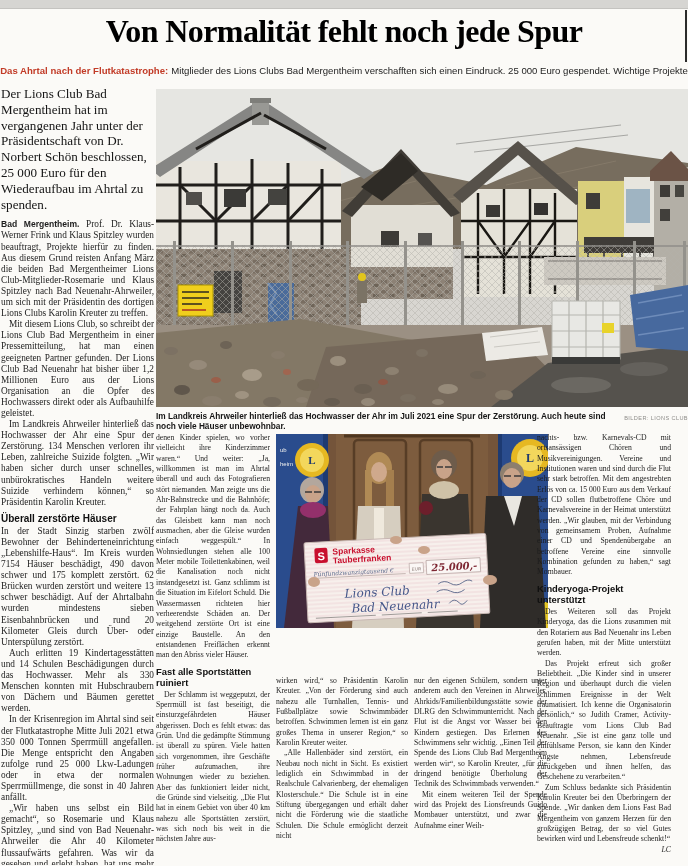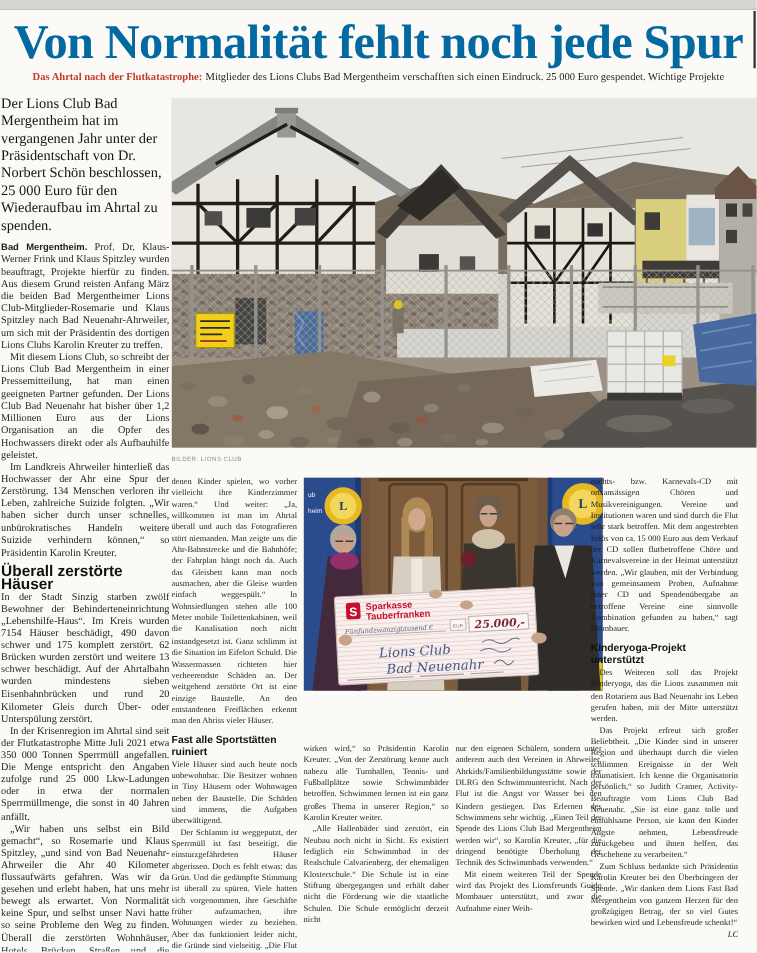--- a/index.html
+++ b/index.html
@@ -1,37 +1,37 @@
 <!DOCTYPE html>
 <html><head>
 <meta charset="utf-8">
 <style>
   html,body{margin:0;padding:0;background:#e9e8e5;}
   .page{position:relative;width:688px;height:866px;background:#fbfaf7;overflow:hidden;
         font-family:"Liberation Serif",serif;color:#1d1d1d;}
   .topbar{position:absolute;top:0;left:0;width:688px;height:8px;background:#d6d5d2;border-bottom:1px solid #c4c3c0;}
   .edge-rule{position:absolute;top:10px;right:1px;width:2px;height:52px;background:#2b2b2b;}
   .headline{position:absolute;top:13px;left:0;width:688px;margin:0;text-align:center;
-            font-family:"Liberation Serif",serif;font-weight:bold;font-size:44px;letter-spacing:-0.6px;color:#0369a1;}
+            font-family:"Liberation Serif",serif;font-weight:bold;font-size:32px;letter-spacing:-0.6px;color:#000000;}
   .kicker{position:absolute;top:65px;left:0;width:688px;text-align:center;
-          font-family:Liberation Serif, serif;font-size:9.6px;color:#242424;}
+          font-family:Liberation Sans, sans-serif;font-size:9.6px;color:#242424;}
   .kicker-label{font-weight:bold;margin-right:3px;}
   .col{position:absolute;text-align:justify;overflow:hidden;}
   .col p{margin:0;}
   .col p.ind{text-indent:8px;}
   .col1{left:1px;top:86px;width:153px;height:779px;font-size:9.3px;line-height:11.1px;}
   .intro{font-size:13.1px;line-height:15.8px;color:#141414;margin:0 0 7px 0 !important;text-align:left;}
   .smallcol{font-size:7.7px;line-height:10.35px;}
   .col2{left:156px;top:433px;width:114px;height:433px;}
   .col3{left:276px;top:676px;width:132px;height:190px;}
   .col4{left:414px;top:676px;width:133px;height:190px;}
   .col5{left:537px;top:433px;width:134px;height:433px;}
   .sub{font-family:"Liberation Sans",sans-serif;font-weight:bold;font-size:9.4px;line-height:11px;
        color:#101010;margin:5px 0 2px 0;text-align:left;}
-  .col1 .sub{font-size:14px;}
+  .col1 .sub{font-size:10px;}
   .leadin{font-family:Liberation Sans, sans-serif;font-weight:bold;font-size:0.92em;}
   .photo{position:absolute;overflow:hidden;background:#d8d6d1;}
   .photo1{left:156px;top:89px;width:532px;height:318px;}
   .photo2{left:276px;top:434px;width:272px;height:194px;}
   .caption{position:absolute;font-family:"Liberation Sans",sans-serif;font-weight:bold;
            color:#161616;text-align:left;}
   .caption1{left:156px;top:411px;width:532px;font-size:8.3px;line-height:10px;display:flex;justify-content:space-between;}
   .credit{font-weight:normal;font-size:5.6px;color:#8e8d8a;letter-spacing:0.4px;white-space:nowrap;margin-top:2px;}
   .caption2{left:276px;top:631px;width:272px;font-size:7.9px;line-height:9.7px;}
   .sig{float:right;font-style:italic;}
@@ -49,20 +49,21 @@
     <span class="kicker-label" style="color: rgb(194, 59, 39);">Das Ahrtal nach der Flutkatastrophe:</span><span>Mitglieder des Lions Clubs Bad Mergentheim verschafften sich einen Eindruck. 25 000 Euro gespendet. Wichtige Projekte</span>
   </div>
 
   <div class="col col1">
     <p class="intro">Der Lions Club Bad Mergentheim hat im vergangenen Jahr unter der Präsidentschaft von Dr. Norbert Schön beschlossen, 25 000 Euro für den Wiederaufbau im Ahrtal zu spenden.</p>
     <p><b class="leadin">Bad Mergentheim.</b> <span>Prof. Dr. Klaus-Werner Frink und Klaus Spitzley wurden beauftragt, Projekte hierfür zu finden. Aus diesem Grund reisten Anfang März die beiden Bad Mergentheimer Lions Club-Mitglieder-Rosemarie und Klaus Spitzley nach Bad Neuenahr-Ahrweiler, um sich mit der Präsidentin des dortigen Lions Clubs Karolin Kreuter zu treffen.</span></p>
     <p class="ind">Mit diesem Lions Club, so schreibt der Lions Club Bad Mergentheim in einer Pressemitteilung, hat man einen geeigneten Partner gefunden. Der Lions Club Bad Neuenahr hat bisher über 1,2 Millionen Euro aus der Lions Organisation an die Opfer des Hochwassers direkt oder als Aufbauhilfe geleistet.</p>
     <p class="ind">Im Landkreis Ahrweiler hinterließ das Hochwasser der Ahr eine Spur der Zerstörung. 134 Menschen verloren ihr Leben, zahlreiche Suizide folgten. „Wir haben sicher durch unser schnelles, unbürokratisches Handeln weitere Suizide verhindern können,“ so Präsidentin Karolin Kreuter.</p>
     <h3 class="sub">Überall zerstörte Häuser</h3>
     <p>In der Stadt Sinzig starben zwölf Bewohner der Behinderteneinrichtung „Lebenshilfe-Haus“. Im Kreis wurden 7154 Häuser beschädigt, 490 davon schwer und 175 komplett zerstört. 62 Brücken wurden zerstört und weitere 13 schwer beschädigt. Auf der Ahrtalbahn wurden mindestens sieben Eisenbahnbrücken und rund 20 Kilometer Gleis durch Über- oder Unterspülung zerstört.</p>
+    <p class="ind">Auch erlitten 19 Kindertagesstätten und 14 Schulen Beschädigungen durch das Hochwasser. Mehr als 330 Menschen konnten mit Hubschraubern von Dächern und Bäumen gerettet werden.</p>
     <p class="ind">In der Krisenregion im Ahrtal sind seit der Flutkatastrophe Mitte Juli 2021 etwa 350 000 Tonnen Sperrmüll angefallen. Die Menge entspricht den Angaben zufolge rund 25 000 Lkw-Ladungen oder in etwa der normalen Sperrmüllmenge, die sonst in 40 Jahren anfällt.</p>
     <p class="ind">„Wir haben uns selbst ein Bild gemacht“, so Rosemarie und Klaus Spitzley, „und sind von Bad Neuenahr-Ahrweiler die Ahr 40 Kilometer flussaufwärts gefahren. Was wir da gesehen und erlebt haben, hat uns mehr bewegt als erwartet. Von Normalität keine Spur, und selbst unser Navi hatte so seine Probleme den Weg zu finden. Überall die zerstörten Wohnhäuser, Hotels, Brücken, Straßen und die meterhohen Schuttberge der abgerissenen Häuser, auf</p>
   </div>
 
   <div class="photo photo1">
     <svg width="532" height="318" viewBox="0 0 532 318">
       <defs>
         <pattern id="mesh" width="7" height="7" patternUnits="userSpaceOnUse">
           <path d="M0 0L7 7M7 0L0 7" stroke="#b3b1ab" stroke-width="0.6"></path>
         </pattern>
@@ -207,27 +208,27 @@
         <rect x="446" y="234" width="12" height="10" fill="#e8d32a"></rect>
       </g>
       <g>
         <polygon points="474,206 532,196 532,262 480,258" fill="#47699e"></polygon>
         <path d="M482,214 l44,-8 M480,230 l48,-8 M482,246 l46,-7" stroke="#6e8cba" stroke-width="1.6" fill="none"></path>
       </g>
     </svg>
   </div>
 
   <div class="caption caption1">
+    <span>Im Landkreis Ahrweiler hinterließ das Hochwasser der Ahr im Juli 2021 eine Spur der Zerstörung. Auch heute sind noch viele Häuser unbewohnbar.</span>
     <span class="credit">BILDER: LIONS CLUB</span>
   </div>
 
   <div class="col smallcol col2">
     <p>denen Kinder spielen, wo vorher vielleicht ihre Kinderzimmer waren.“ Und weiter: „Ja, willkommen ist man im Ahrtal überall und auch das Fotografieren stört niemanden. Man zeigte uns die Ahr-Bahnstrecke und die Bahnhöfe; der Fahrplan hängt noch da. Auch das Gleisbett kann man noch ausmachen, aber die Gleise wurden einfach weggespült.“ In Wohnsiedlungen stehen alle 100 Meter mobile Toilettenkabinen, weil die Kanalisation noch nicht instandgesetzt ist. Ganz schlimm ist die Situation im Eifelort Schuld. Die Wassermassen richteten hier verheerendste Schäden an. Der weitgehend zerstörte Ort ist eine einzige Baustelle. An den entstandenen Freiflächen erkennt man den Abriss vieler Häuser.</p>
     <h3 class="sub">Fast alle Sportstätten ruiniert</h3>
-    <p>Viele Häuser sind auch heute noch unbewohnbar. Die Besitzer wohnen in Tiny Häusern oder Wohnwagen neben der Baustelle. Die Schäden sind immens, die Aufgaben überwältigend.</p>
     <p class="ind">Der Schlamm ist weggeputzt, der Sperrmüll ist fast beseitigt, die einsturzgefährdeten Häuser abgerissen. Doch es fehlt etwas: das Grün. Und die gedämpfte Stimmung ist überall zu spüren. Viele hatten sich vorgenommen, ihre Geschäfte früher aufzumachen, ihre Wohnungen wieder zu beziehen. Aber das funktioniert leider nicht, die Gründe sind vielseitig. „Die Flut hat in einem Gebiet von über 40 km nahezu alle Sportstätten zerstört, was sich noch bis weit in die nächsten Jahre aus-</p>
   </div>
 
   <div class="photo photo2">
     <svg width="272" height="194" viewBox="0 0 272 194">
       <defs>
         <pattern id="pinklines" width="4" height="4" patternUnits="userSpaceOnUse">
           <rect width="4" height="4" fill="#f7f0ec"></rect>
           <path d="M0 2 H4" stroke="#eccfd2" stroke-width="0.8"></path>
         </pattern>
@@ -312,21 +313,21 @@
         <ellipse cx="38" cy="148" rx="6" ry="5"></ellipse>
         <ellipse cx="120" cy="106" rx="6" ry="4"></ellipse>
         <ellipse cx="148" cy="116" rx="6" ry="4"></ellipse>
         <ellipse cx="214" cy="146" rx="7" ry="5"></ellipse>
       </g>
     </svg>
   </div>
 
 
   <div class="col smallcol col3">
-    <p>wirken wird,“ so Präsidentin Karolin Kreuter. „Von der Zerstörung kenne auch nahezu alle Turnhallen, Tennis- und Fußballplätze sowie Schwimmbäder betroffen. Schwimmen lernen ist ein ganz großes Thema in unserer Region,“ so Karolin Kreuter weiter.</p>
+    <p>wirken wird,“ so Präsidentin Karolin Kreuter. „Von der Förderung sind auch nahezu alle Turnhallen, Tennis- und Fußballplätze sowie Schwimmbäder betroffen. Schwimmen lernen ist ein ganz großes Thema in unserer Region,“ so Karolin Kreuter weiter.</p>
     <p class="ind">„Alle Hallenbäder sind zerstört, ein Neubau noch nicht in Sicht. Es existiert lediglich ein Schwimmbad in der Realschule Calvarienberg, der ehemaligen Klosterschule.“ Die Schule ist in eine Stiftung übergegangen und erhält daher nicht die Förderung wie die staatliche Schulen. Die Schule ermöglicht derzeit nicht</p>
   </div>
 
   <div class="col smallcol col4">
     <p>nur den eigenen Schülern, sondern unter anderem auch den Vereinen in Ahrweiler, Ahrkids/Familienbildungsstätte sowie der DLRG den Schwimmunterricht. Nach der Flut ist die Angst vor Wasser bei den Kindern gestiegen. Das Erlernen des Schwimmens sehr wichtig. „Einen Teil der Spende des Lions Club Bad Mergentheim werden wir“, so Karolin Kreuter, „für die dringend benötigte Überholung der Technik des Schwimmbads verwenden.“</p>
     <p class="ind">Mit einem weiteren Teil der Spende wird das Projekt des Lionsfreunds Guido Mombauer unterstützt, und zwar die Aufnahme einer Weih-</p>
   </div>
 
   <div class="col smallcol col5">
     <p>nachts- bzw. Karnevals-CD mit ortsansässigen Chören und Musikvereinigungen. Vereine und Institutionen waren und sind durch die Flut sehr stark betroffen. Mit dem angestrebten Erlös von ca. 15 000 Euro aus dem Verkauf der CD sollen flutbetroffene Chöre und Karnevalsvereine in der Heimat unterstützt werden. „Wir glauben, mit der Verbindung von gemeinsamem Proben, Aufnahme einer CD und Spendenübergabe an betroffene Vereine eine sinnvolle Kombination gefunden zu haben,“ sagt Mombauer.</p>

